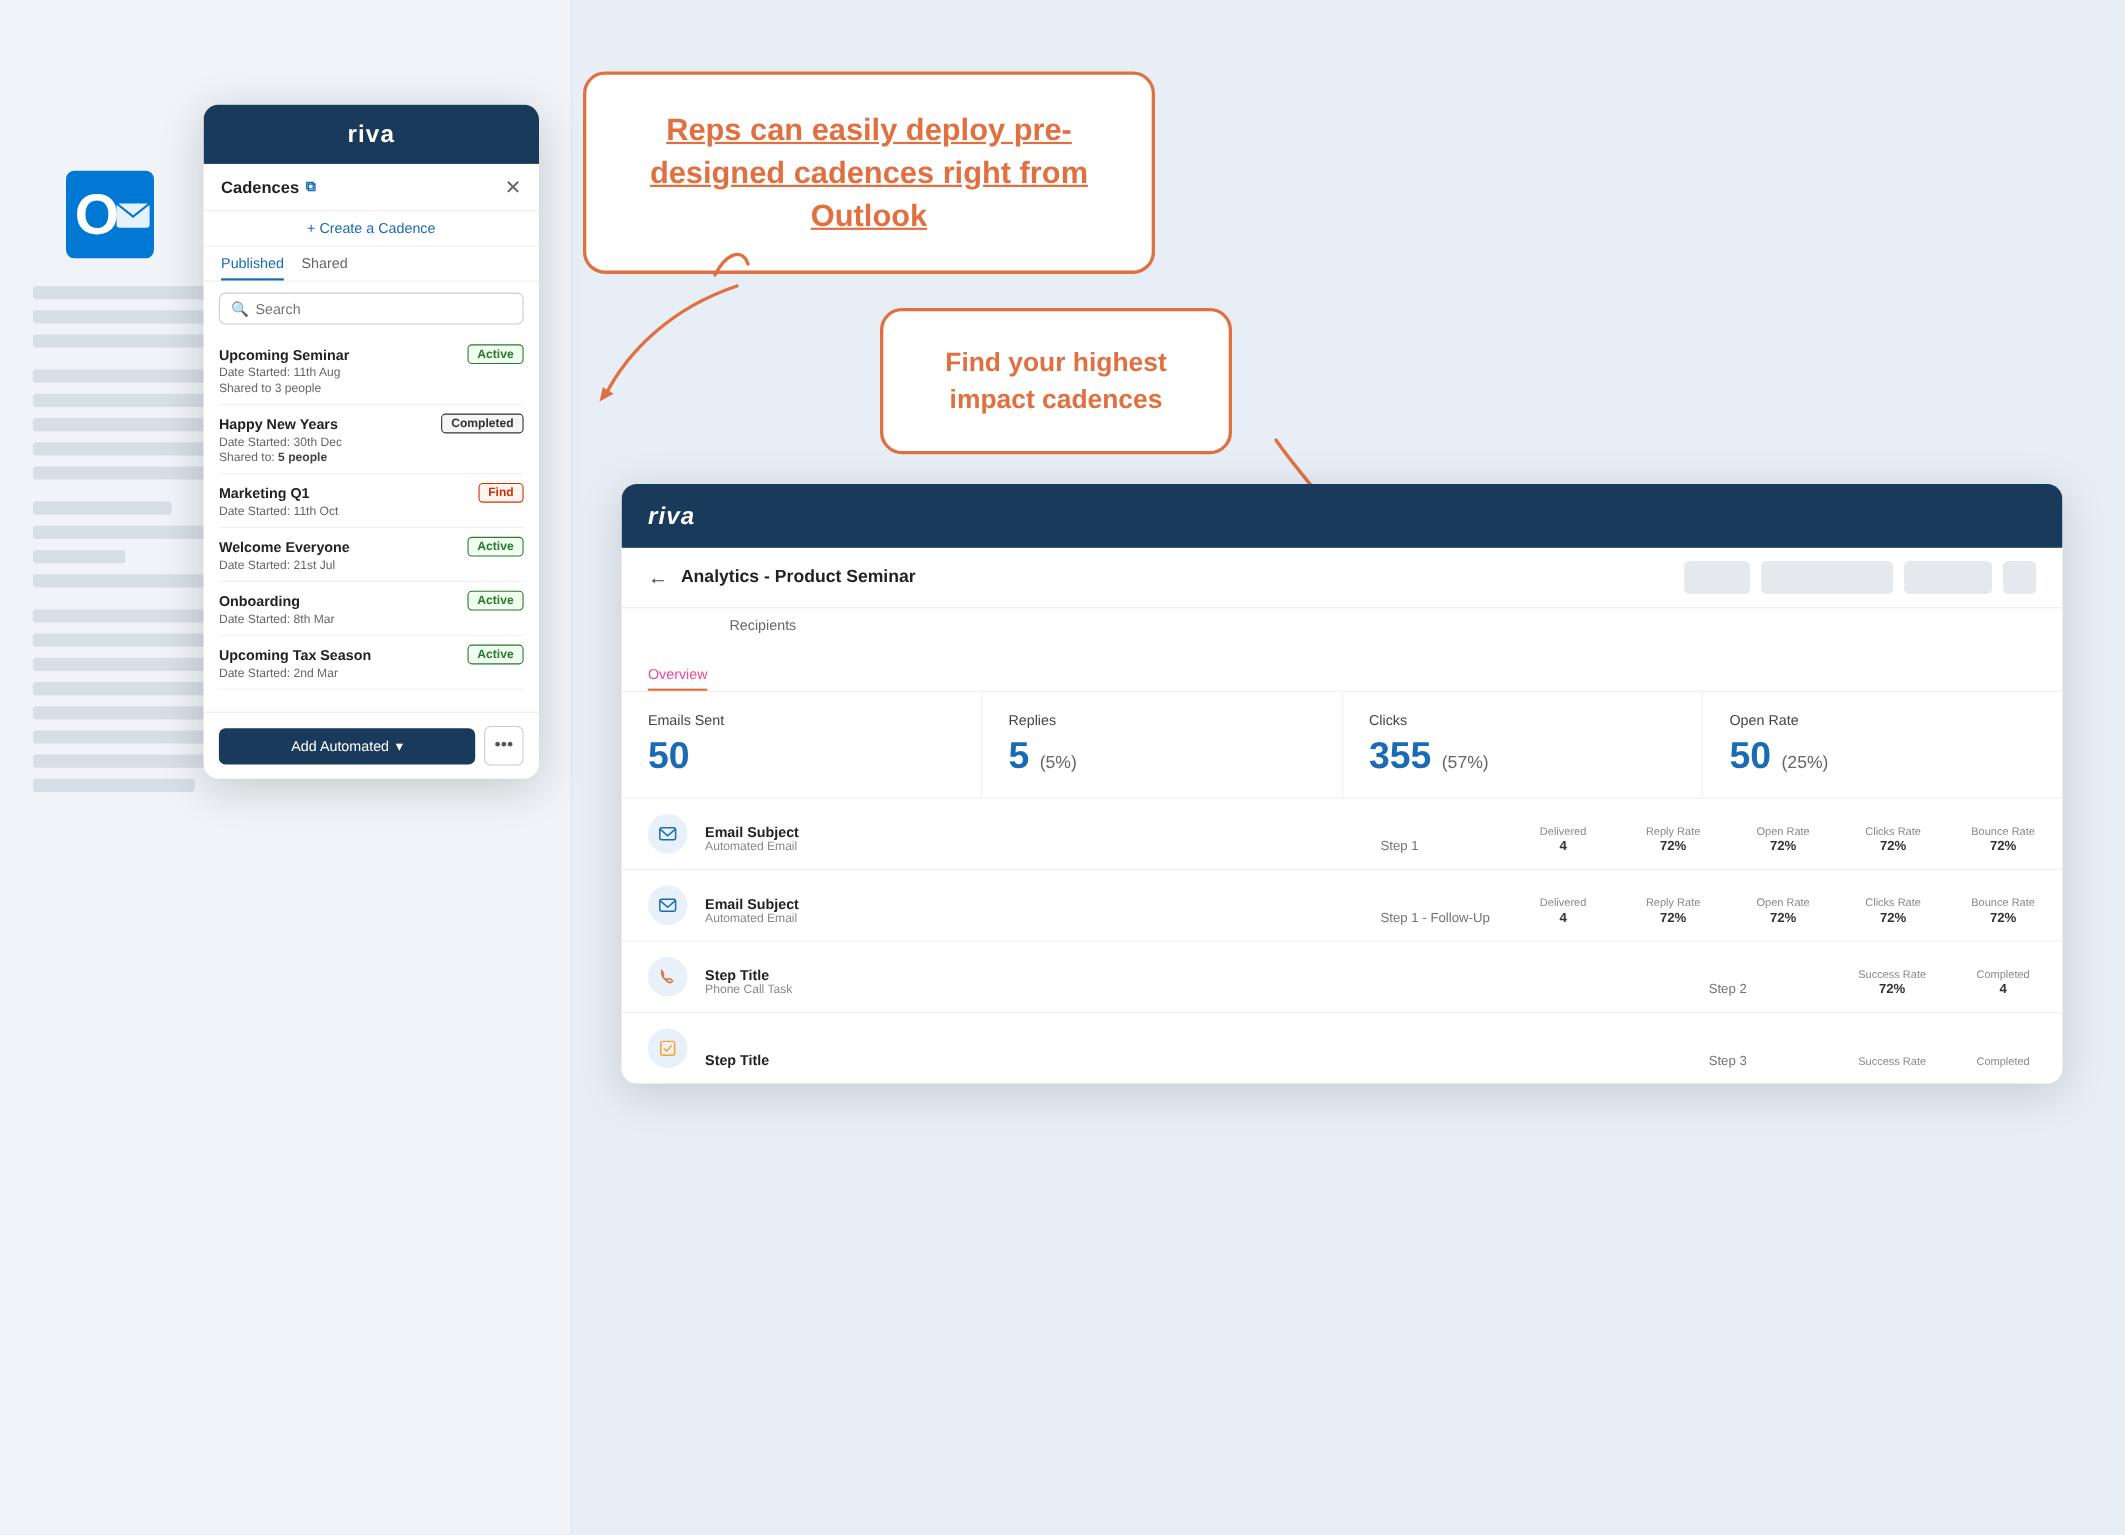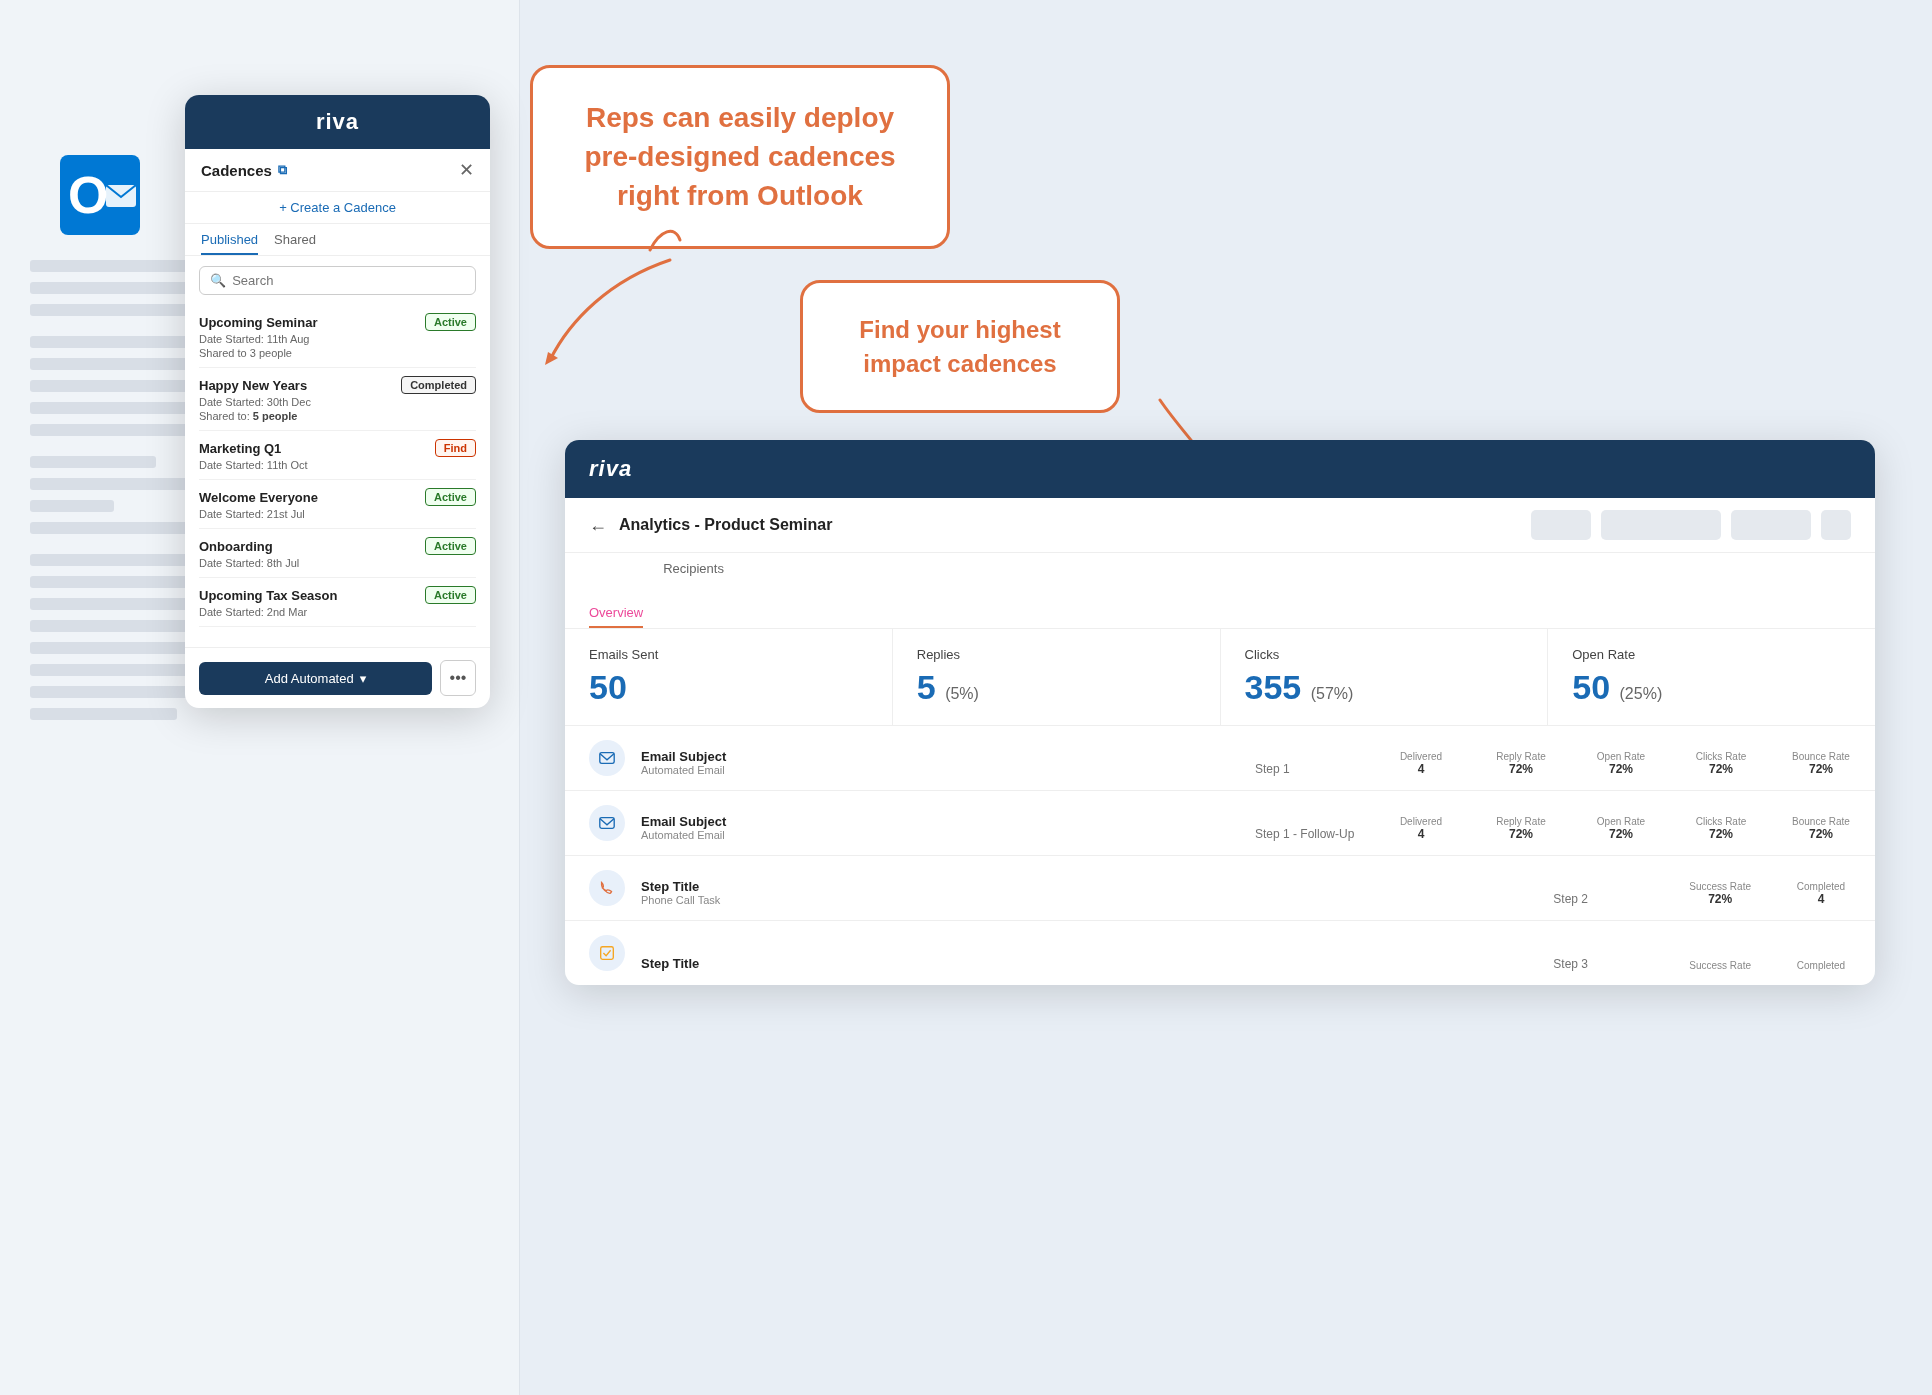--- a/index.html
+++ b/index.html
@@ -50,21 +50,22 @@
       padding: 30px 35px;
       font-size: 28px;
       font-weight: 600;
       color: #e07040;
       text-align: center;
       line-height: 1.4;
     }
     .callout-top {
       left: 530px;
       top: 65px;
-      width: 420px;
+      width: 520px;
+      text-decoration: underline;
     }
     .callout-bottom-right {
       left: 800px;
       top: 280px;
       width: 320px;
       font-size: 24px;
     }
 
     
     .arrows-svg {
@@ -552,21 +553,21 @@
         <span class="badge badge-active">Active</span>
       </div>
       <div class="cadence-detail">Date Started: 21st Jul</div>
     </div>
 
     <div class="cadence-item">
       <div class="cadence-item-top">
         <span class="cadence-name">Onboarding</span>
         <span class="badge badge-active">Active</span>
       </div>
-      <div class="cadence-detail">Date Started: 8th Jul</div>
+      <div class="cadence-detail">Date Started: 8th Mar</div>
     </div>
 
     <div class="cadence-item">
       <div class="cadence-item-top">
         <span class="cadence-name">Upcoming Tax Season</span>
         <span class="badge badge-active">Active</span>
       </div>
       <div class="cadence-detail">Date Started: 2nd Mar</div>
     </div>
 

